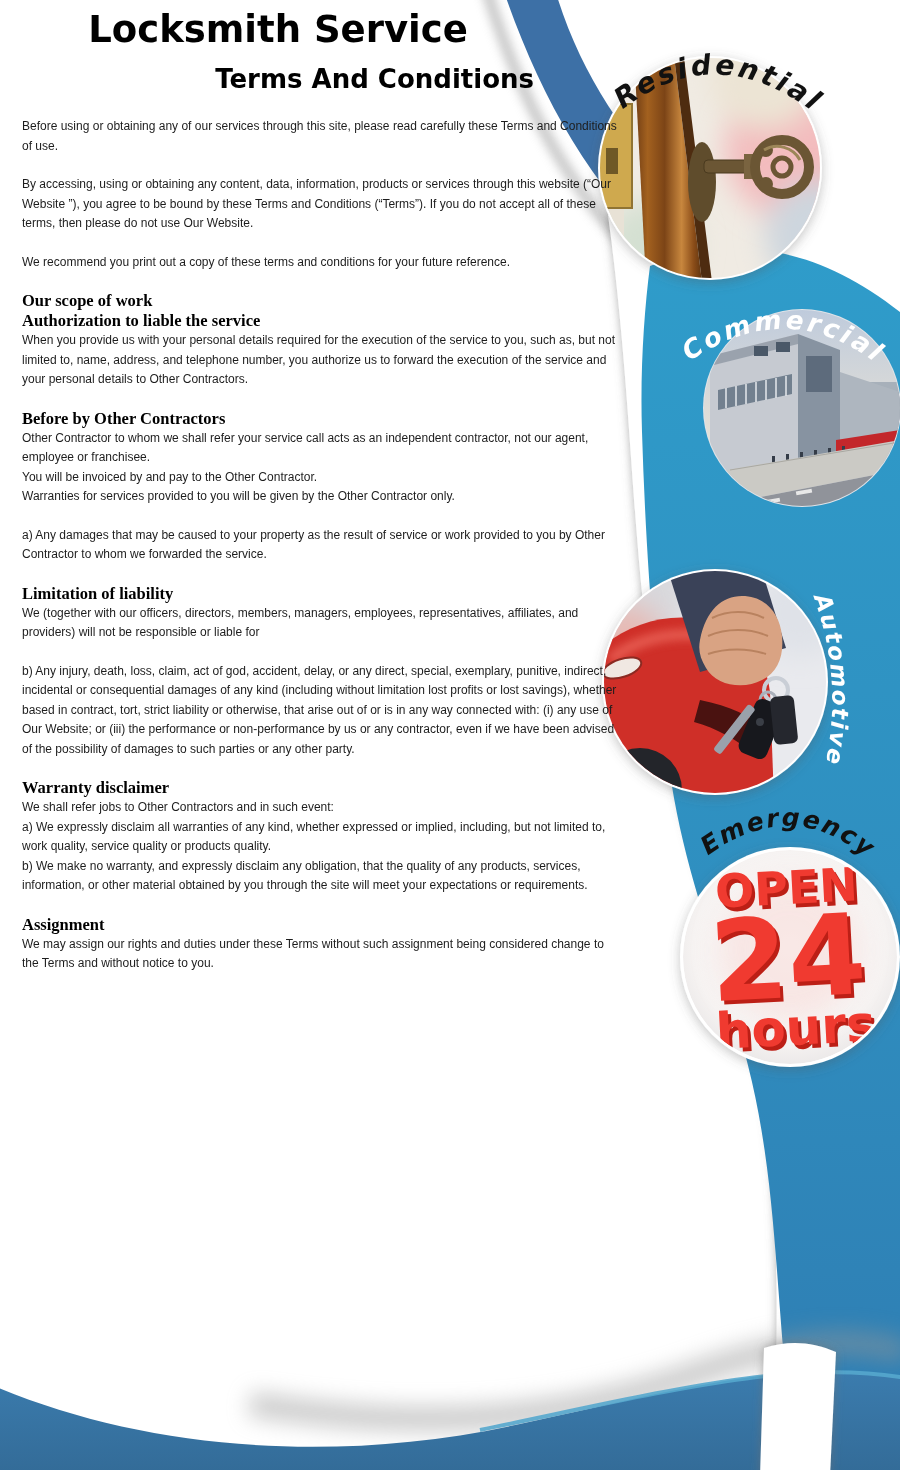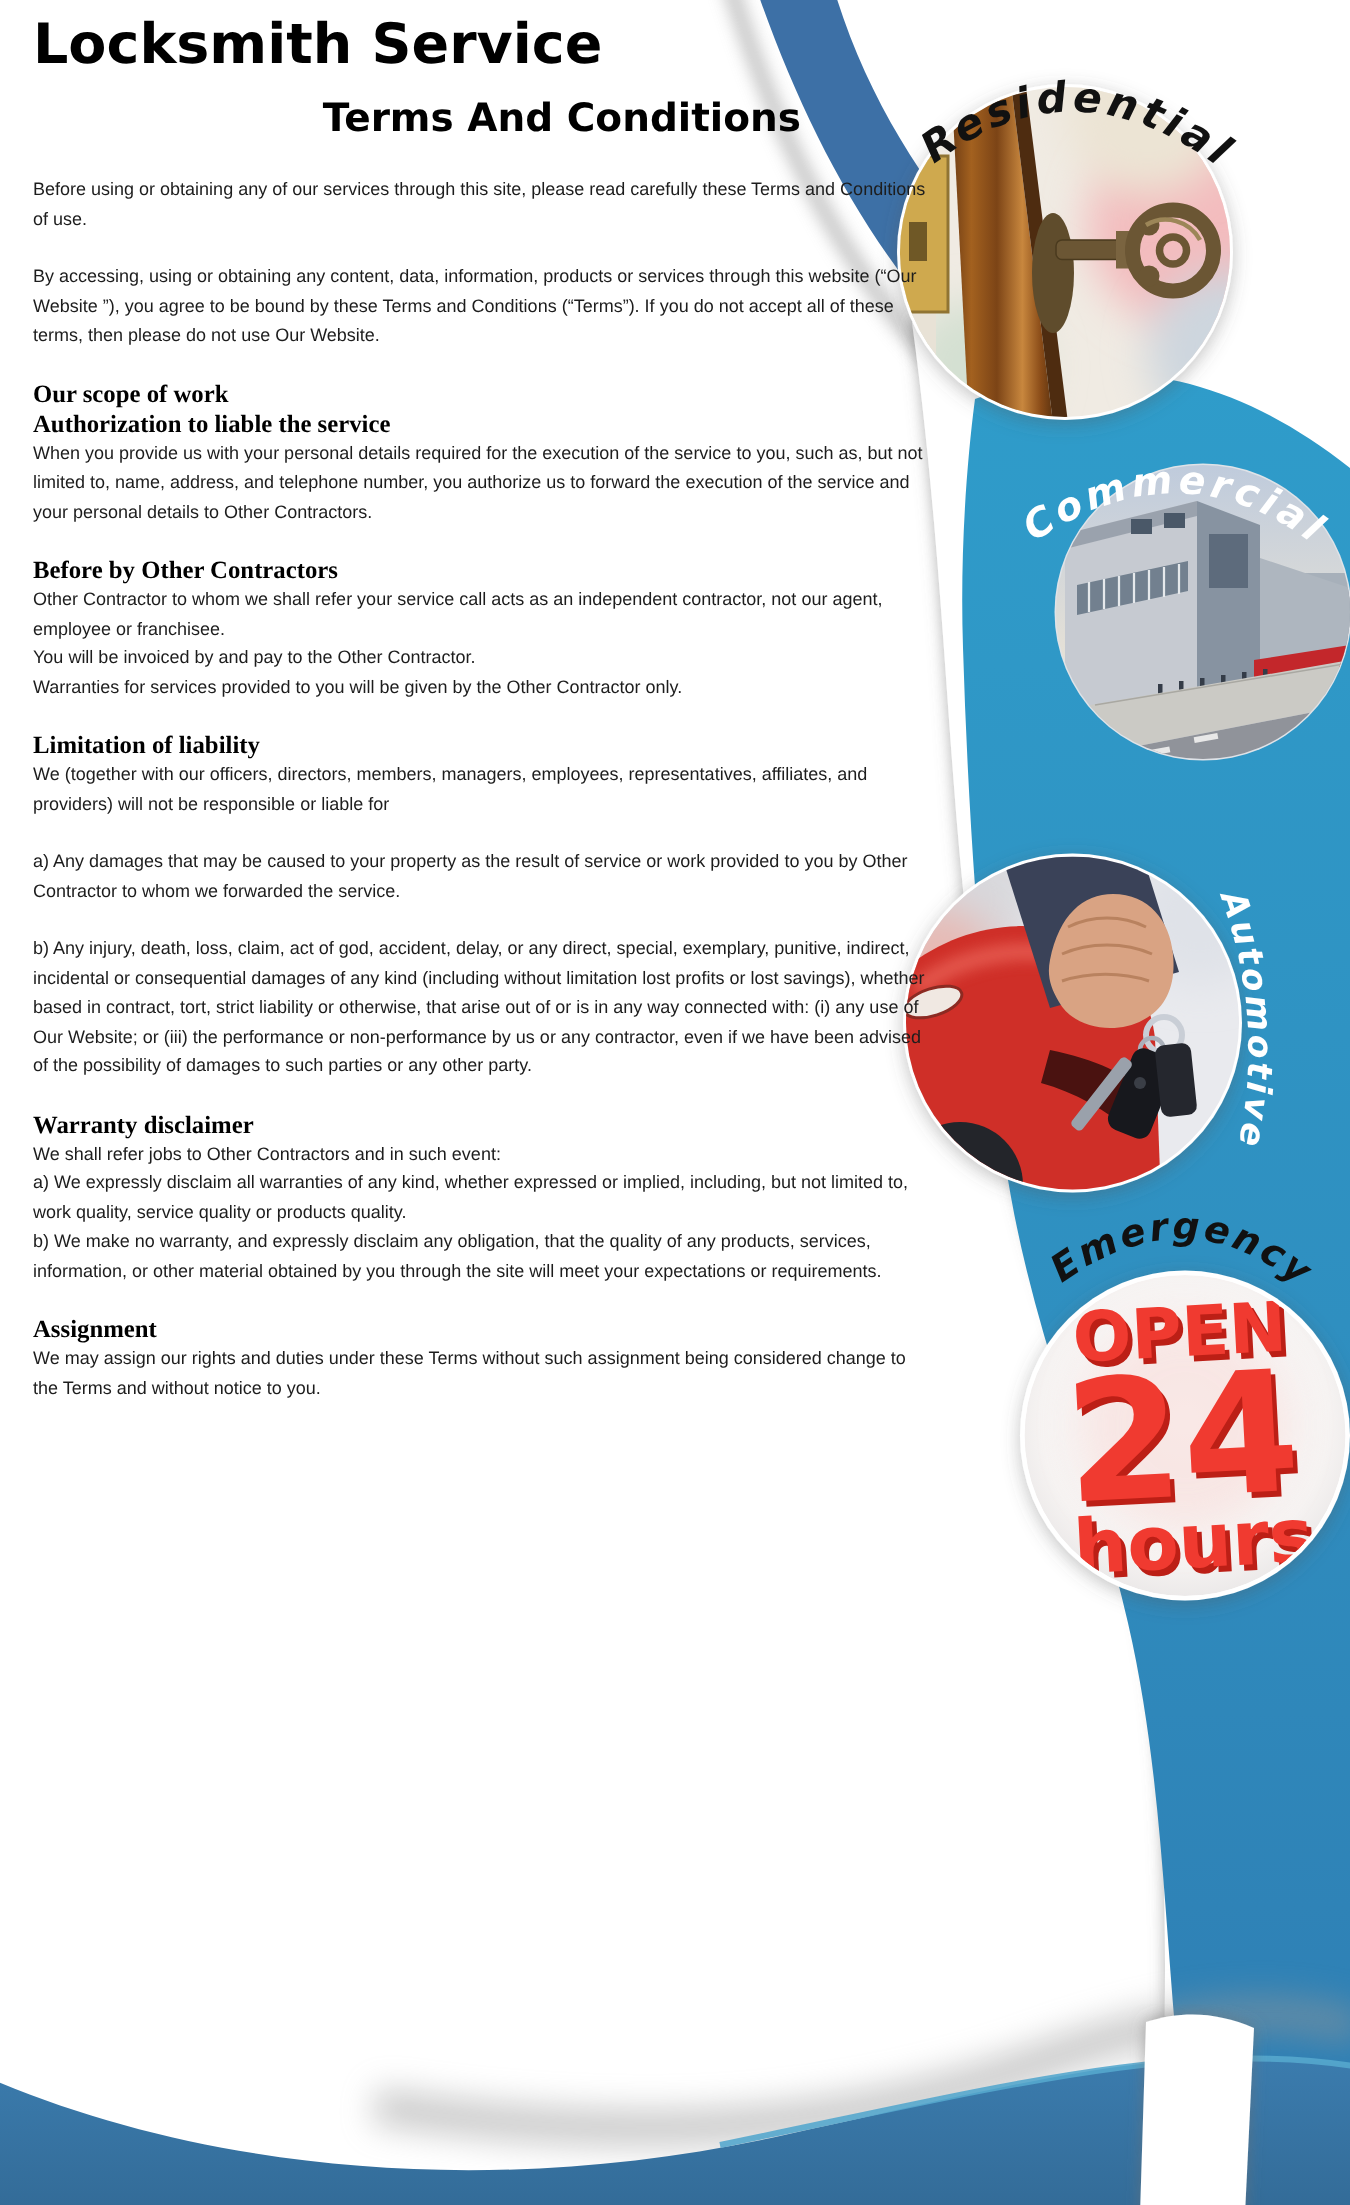--- a/index.html
+++ b/index.html
@@ -1,21 +1,21 @@
 <!DOCTYPE html>
 <html><head>
 <meta charset="utf-8">
 <style>
   html,body{margin:0;padding:0;background:#ffffff;}
   .page{position:relative;width:900px;height:1470px;background:#fff;overflow:hidden;
         font-family:"Liberation Sans",sans-serif;}
   .art{position:absolute;left:0;top:0;width:900px;height:1470px;}
   .content{position:absolute;left:22px;top:6px;width:600px;color:#1d1d1d;}
   .content h1{font-family:"DejaVu Sans",sans-serif;font-weight:800;color:#000;
-              font-size:37px;line-height:1.1;width:512px;margin:4px 0 14px;}
+              font-size:37px;line-height:1.1;text-align:center;width:512px;margin:4px 0 14px;}
   .content h2{font-family:"DejaVu Sans",sans-serif;font-weight:800;color:#000;
               font-size:26px;line-height:1.1;text-align:right;width:512px;margin:0 0 24px;}
   .section p{margin:0 0 19px;font-size:12px;line-height:19.5px;white-space:pre-line;}
   .section h3{margin:0;font-size:16.5px;line-height:20px;font-weight:bold;color:#000;font-family:Liberation Serif, serif;}
   svg text{font-family:"DejaVu Sans",sans-serif;}
   .script-label{font-style:italic;font-weight:bold;}
 </style>
 </head>
 <body>
 
@@ -238,38 +238,41 @@
     <h1>Locksmith Service</h1>
     <h2>Terms And Conditions</h2>
     <div id="sections">
         <div class="section">
           <p>Before using or obtaining any of our services through this site, please read carefully these Terms and Conditions of use.</p>
         </div>
         <div class="section">
           <p>By accessing, using or obtaining any content, data, information, products or services through this website (“Our Website ”), you agree to be bound by these Terms and Conditions (“Terms”). If you do not accept all of these terms, then please do not use Our Website.</p>
         </div>
         <div class="section">
+          <p>We recommend you print out a copy of these terms and conditions for your future reference.</p>
+        </div>
+        <div class="section">
           <h3>Our scope of work</h3>
         </div>
         <div class="section">
           <h3>Authorization to liable the service</h3>
           <p>When you provide us with your personal details required for the execution of the service to you, such as, but not limited to, name, address, and telephone number, you authorize us to forward the execution of the service and your personal details to Other Contractors.</p>
         </div>
         <div class="section">
           <h3>Before by Other Contractors</h3>
           <p>Other Contractor to whom we shall refer your service call acts as an independent contractor, not our agent, employee or franchisee.
 You will be invoiced by and pay to the Other Contractor.
 Warranties for services provided to you will be given by the Other Contractor only.</p>
         </div>
         <div class="section">
+          <p>a) Any damages that may be caused to your property as the result of service or work provided to you by Other Contractor to whom we forwarded the service.</p>
+        </div>
+        <div class="section">
           <h3>Limitation of liability</h3>
           <p>We (together with our officers, directors, members, managers, employees, representatives, affiliates, and providers) will not be responsible or liable for</p>
-        </div>
-        <div class="section">
-          <p>a) Any damages that may be caused to your property as the result of service or work provided to you by Other Contractor to whom we forwarded the service.</p>
         </div>
         <div class="section">
           <p>b) Any injury, death, loss, claim, act of god, accident, delay, or any direct, special, exemplary, punitive, indirect, incidental or consequential damages of any kind (including without limitation lost profits or lost savings), whether based in contract, tort, strict liability or otherwise, that arise out of or is in any way connected with: (i) any use of Our Website; or (iii) the performance or non-performance by us or any contractor, even if we have been advised of the possibility of damages to such parties or any other party.</p>
         </div>
         <div class="section">
           <h3>Warranty disclaimer</h3>
           <p>We shall refer jobs to Other Contractors and in such event:
 a) We expressly disclaim all warranties of any kind, whether expressed or implied, including, but not limited to, work quality, service quality or products quality.
 b) We make no warranty, and expressly disclaim any obligation, that the quality of any products, services, information, or other material obtained by you through the site will meet your expectations or requirements.</p>
         </div>

